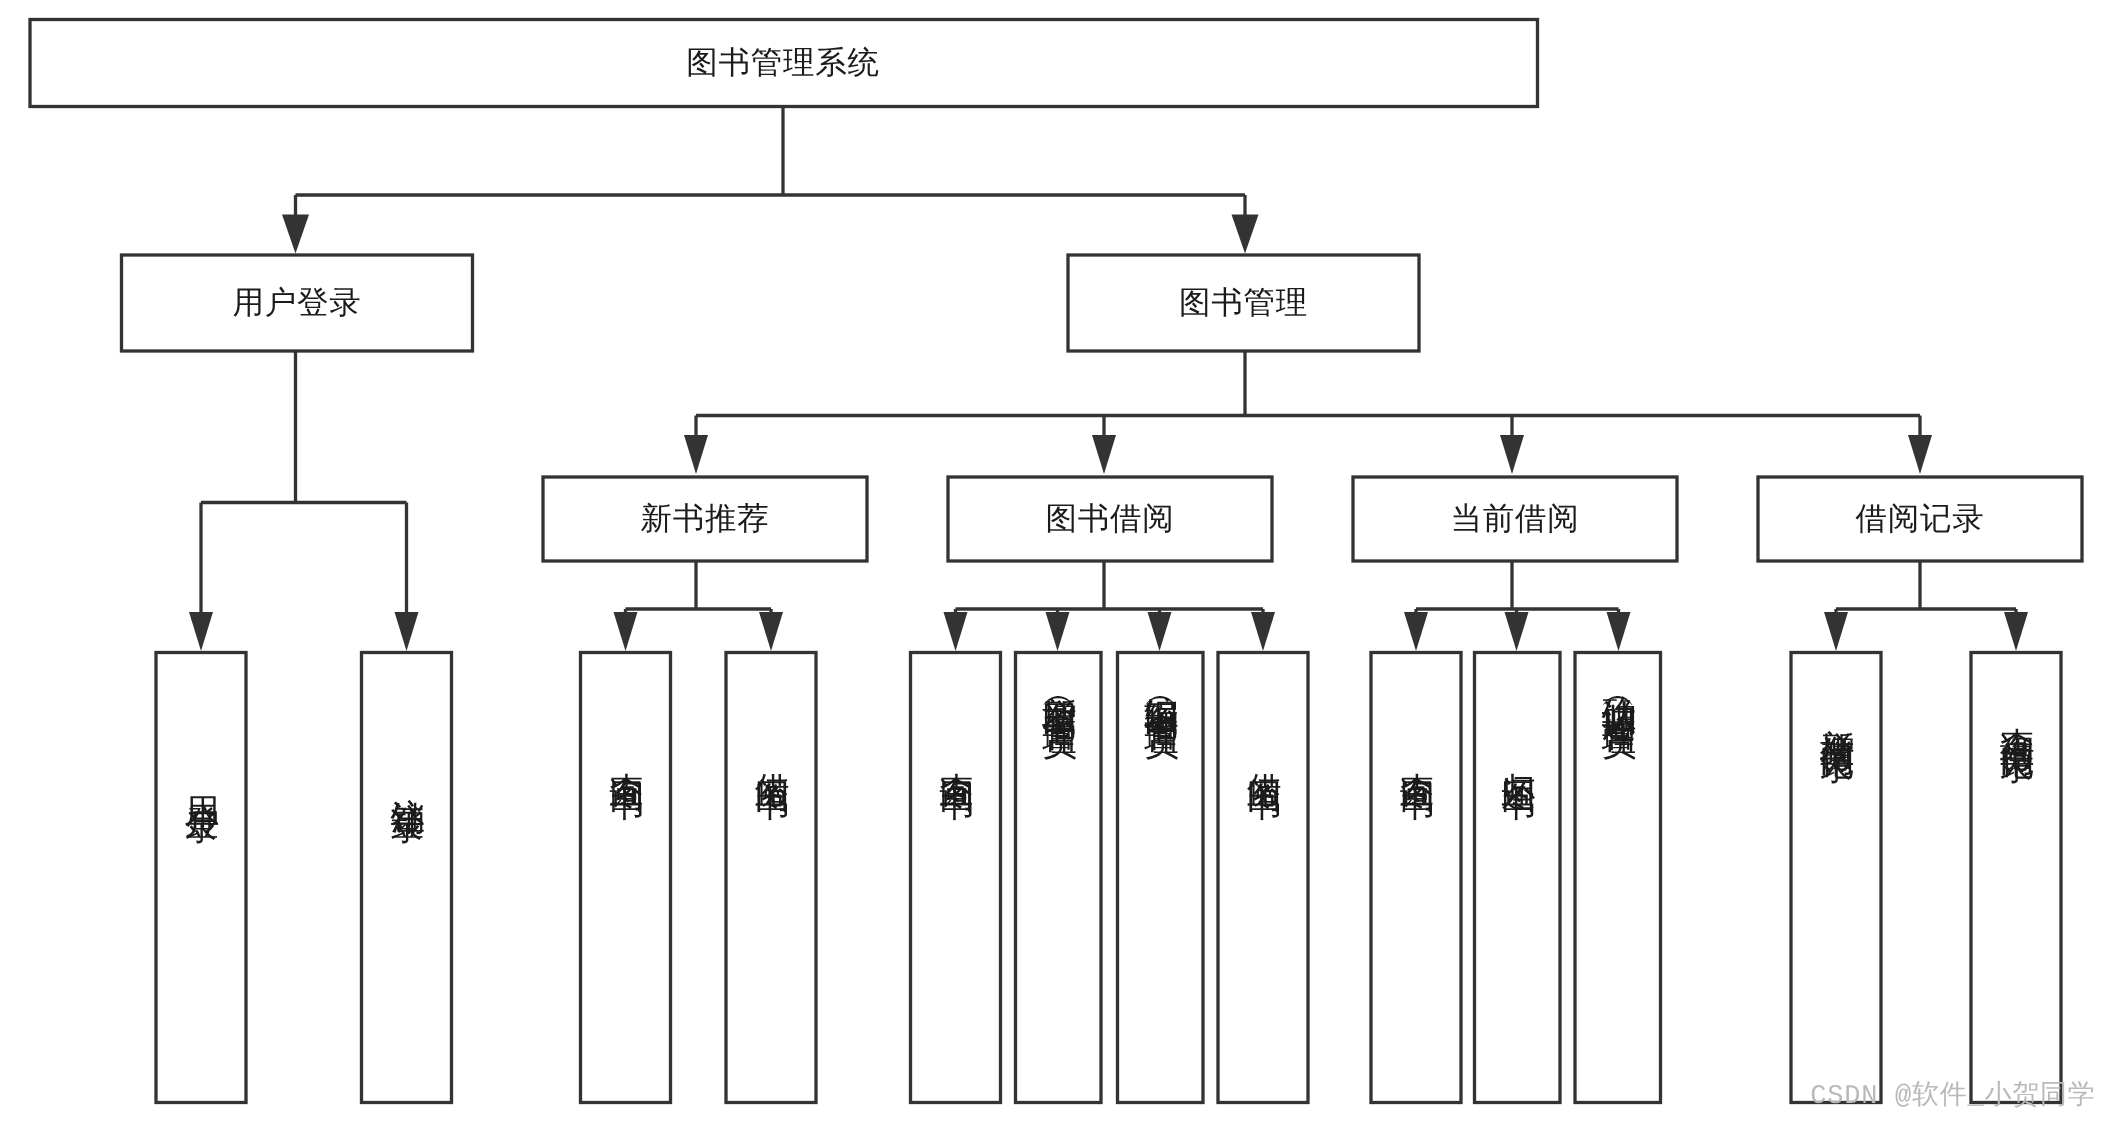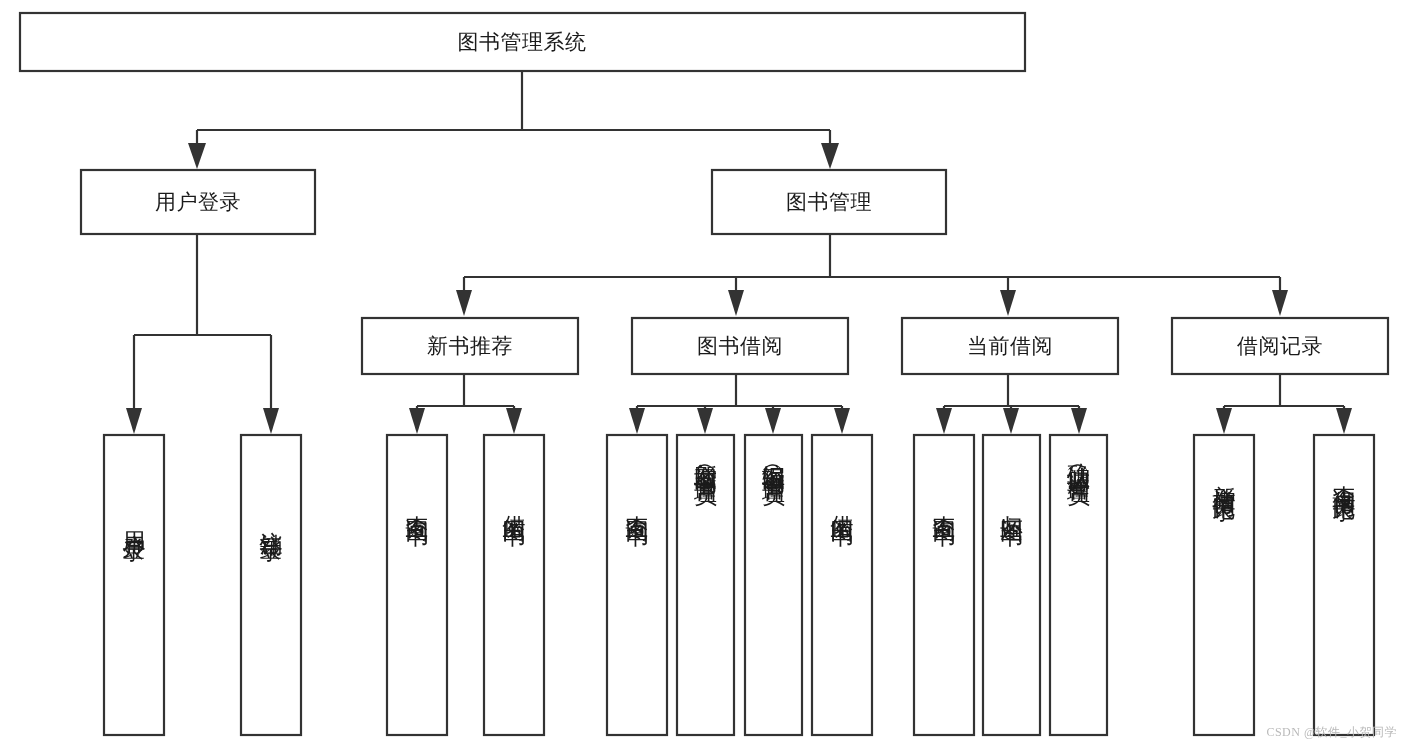--- a/index.html
+++ b/index.html
@@ -63,22 +63,22 @@
     font-size: 23px;
     line-height: 1.08;
     color: #1b1b1b;
     letter-spacing: 3px;
     white-space: nowrap;
   }
   .watermark {
     position: absolute;
     right: 8px;
     bottom: 6px;
-    font-family: Liberation Serif, serif;
-    font-size: 12px;
+    font-family: Liberation Mono, monospace;
+    font-size: 18px;
     color: #b9b9b9;
     white-space: nowrap;
     letter-spacing: 0.5px;
   }
 </style>
 </head>
 <body>
 
 <div id="diagram-root">
 

